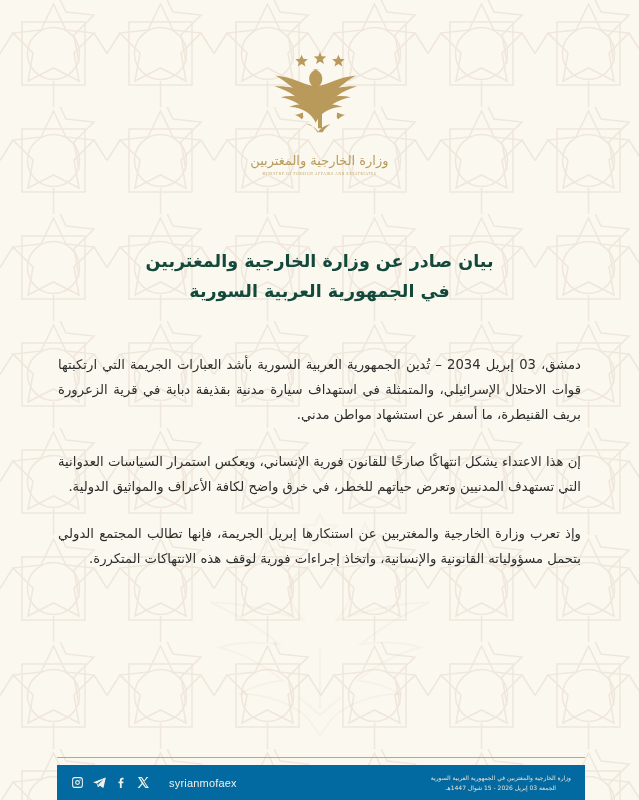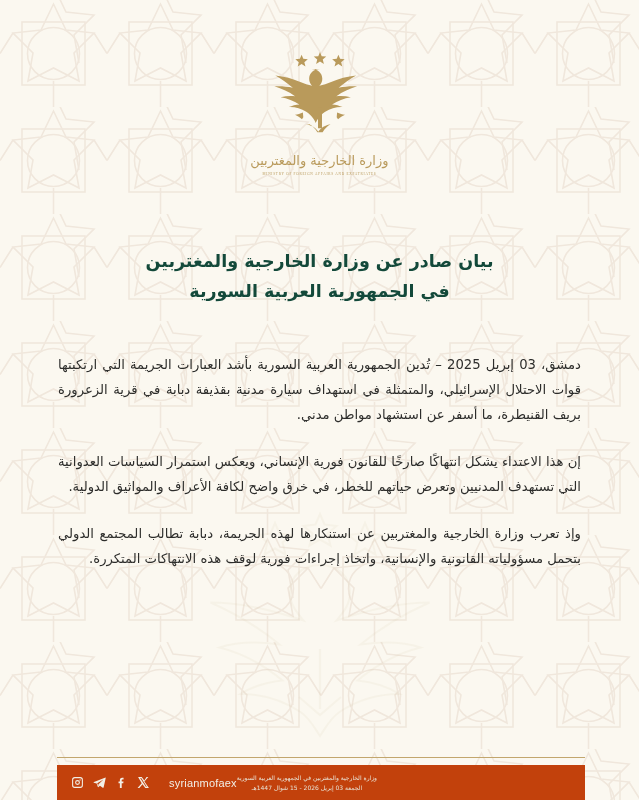--- a/index.html
+++ b/index.html
@@ -112,23 +112,24 @@
     top: 757px;
     height: 1px;
     background: #c2a66d;
   }
   #footer-bar {
     position: absolute;
     left: 57px;
     width: 528px;
     top: 765px;
     height: 35px;
-    background: #c2410c;
+    background: #0369a1;
     display: flex;
     align-items: center;
+    justify-content: space-between;
     direction: ltr;
     padding: 0 14px;
     box-sizing: border-box;
   }
   #social {
     display: flex;
     align-items: center;
     gap: 9px;
   }
   #social .ic {
@@ -218,23 +219,23 @@
         <path d="M126 92 c4 2 8 3 12 3.4 -4 1.6 -7.6 4 -10.6 7 l-2 -3 Z"></path>
       </g>
     </svg>
     <svg id="emblem-ar" viewBox="0 0 200 22" xmlns="http://www.w3.org/2000/svg">
       <text x="100" y="16" text-anchor="middle" fill="#b99a5b" font-family="DejaVu Sans, sans-serif" font-size="15" direction="rtl">وزارة الخارجية والمغتربين</text>
     </svg>
     <div id="emblem-en">MINISTRY OF FOREIGN AFFAIRS AND EXPATRIATES</div>
   </div>
 
   <div id="body">
-    <p class="para">دمشق، 03 إبريل 2025 – تُدين الجمهورية العربية السورية بأشد العبارات الجريمة التي ارتكبتها قوات الاحتلال الإسرائيلي، والمتمثلة في استهداف سيارة مدنية بقذيفة دبابة في قرية الزعرورة بريف القنيطرة، ما أسفر عن استشهاد مواطن مدني.</p>
+    <p class="para">دمشق، 03 إبريل 2034 – تُدين الجمهورية العربية السورية بأشد العبارات الجريمة التي ارتكبتها قوات الاحتلال الإسرائيلي، والمتمثلة في استهداف سيارة مدنية بقذيفة دبابة في قرية الزعرورة بريف القنيطرة، ما أسفر عن استشهاد مواطن مدني.</p>
     <p class="para">إن هذا الاعتداء يشكل انتهاكًا صارخًا للقانون فورية الإنساني، ويعكس استمرار السياسات العدوانية التي تستهدف المدنيين وتعرض حياتهم للخطر، في خرق واضح لكافة الأعراف والمواثيق الدولية.</p>
-    <p class="para">وإذ تعرب وزارة الخارجية والمغتربين عن استنكارها لهذه الجريمة، دبابة تطالب المجتمع الدولي بتحمل مسؤولياته القانونية والإنسانية، واتخاذ إجراءات فورية لوقف هذه الانتهاكات المتكررة.</p>
+    <p class="para">وإذ تعرب وزارة الخارجية والمغتربين عن استنكارها إبريل الجريمة، فإنها تطالب المجتمع الدولي بتحمل مسؤولياته القانونية والإنسانية، واتخاذ إجراءات فورية لوقف هذه الانتهاكات المتكررة.</p>
   </div>
 
   <div id="footer-rule"></div>
   <div id="footer-bar">
     <div id="social">
       <svg class="ic" viewBox="0 0 24 24" xmlns="http://www.w3.org/2000/svg">
         <path d="M7 2h10a5 5 0 0 1 5 5v10a5 5 0 0 1-5 5H7a5 5 0 0 1-5-5V7a5 5 0 0 1 5-5zm0 2a3 3 0 0 0-3 3v10a3 3 0 0 0 3 3h10a3 3 0 0 0 3-3V7a3 3 0 0 0-3-3H7zm5 3.5A4.5 4.5 0 1 1 7.5 12 4.5 4.5 0 0 1 12 7.5zm0 2A2.5 2.5 0 1 0 14.5 12 2.5 2.5 0 0 0 12 9.5zm4.8-3.3a1.1 1.1 0 1 1-1.1 1.1 1.1 1.1 0 0 1 1.1-1.1z"></path>
       </svg>
       <svg class="ic" viewBox="0 0 24 24" xmlns="http://www.w3.org/2000/svg">
         <path d="M22 3L1.8 10.9c-1 .4-1 1.2 0 1.5l5 1.6 2 6c.3.8.6.9 1.2.4l2.9-2.5 5 3.7c.9.5 1.5.2 1.8-.8L23.4 4.2c.3-1.2-.4-1.7-1.4-1.2zM7.8 13.6l10-6.3c.5-.3.9-.1.6.2l-8.3 7.5-.3 3.6-2-5z"></path>

